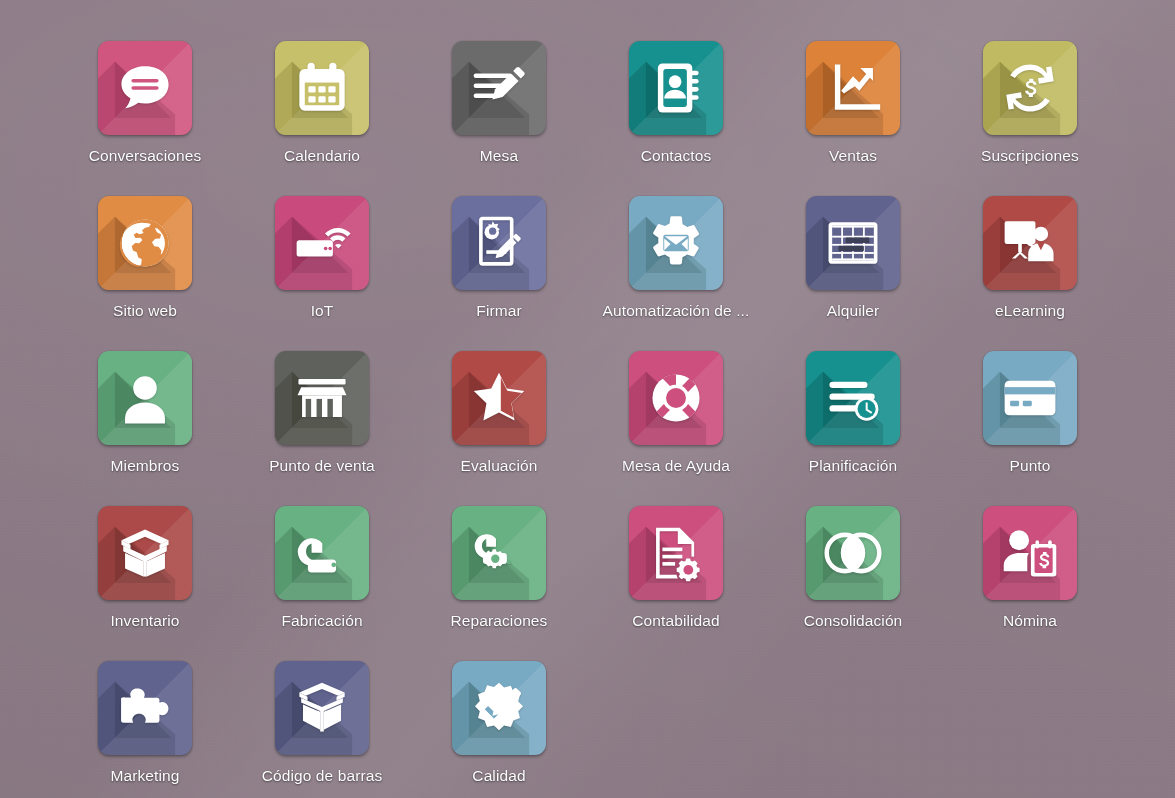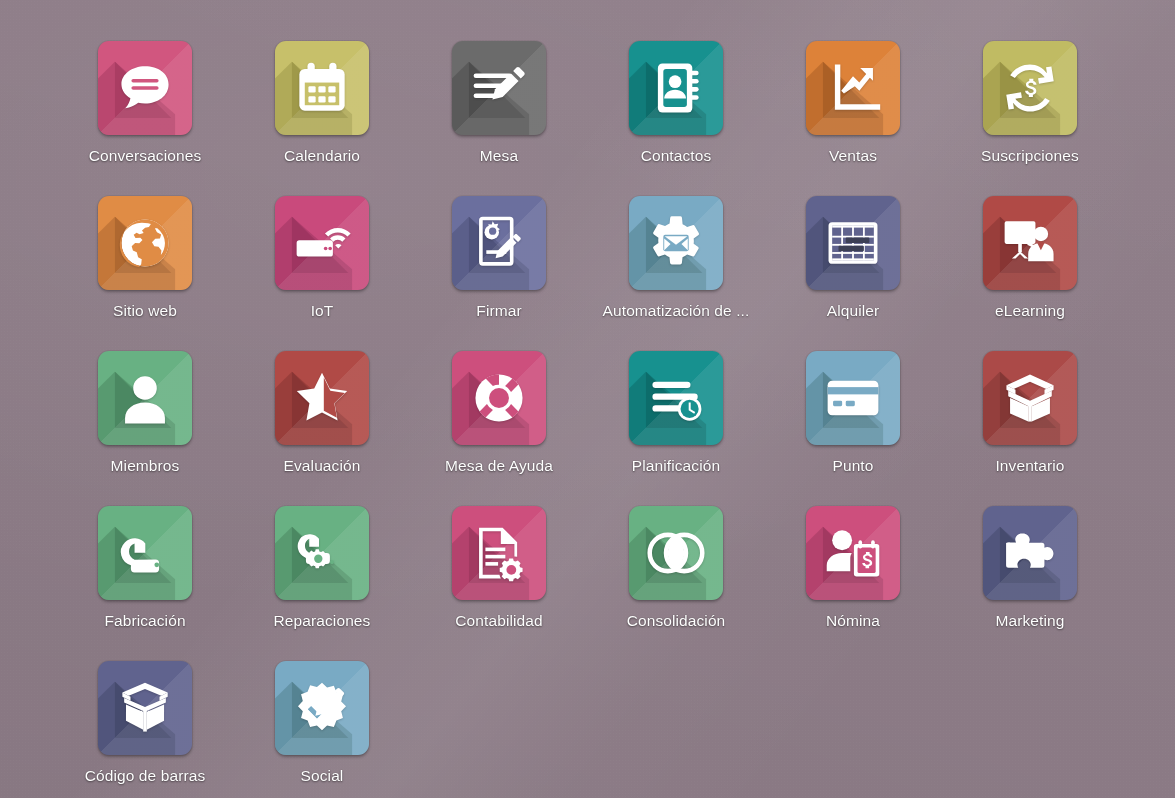--- a/index.html
+++ b/index.html
@@ -365,20 +365,40 @@
         <span class="glyph">
           <svg viewBox="0 0 64 64" xmlns="http://www.w3.org/2000/svg" fill="#ffffff">
             <circle cx="32" cy="21" r="13"></circle>
             <path d="M32 37c-12.5 0-22 7.5-22 17v6h44v-6c0-9.5-9.5-17-22-17z"></path>
           </svg>
         </span>
       </div>
       <div class="app-label">Miembros</div>
     </div>
     <div class="app-tile">
+      <div class="app-icon" style="background: rgb(95, 97, 92);">
+        <div class="longshadow"><svg viewBox="0 0 100 100" preserveAspectRatio="none" xmlns="http://www.w3.org/2000/svg">
+            <polygon points="18,22 78,82 18,82" fill="#45473f" opacity="0.9"></polygon>
+            <polygon points="18,22 82,78 82,100 0,100 0,40" fill="#45473f" opacity="0.55"></polygon>
+          </svg></div>
+        <span class="glyph">
+          <svg viewBox="0 0 64 64" xmlns="http://www.w3.org/2000/svg" fill="#ffffff">
+            <rect x="6" y="11" width="52" height="6" rx="1"></rect>
+            <path d="M9 20h46l4 9H5z"></path>
+            <path d="M10 29h44v24H10z"></path>
+            <rect x="14" y="33" width="6" height="20" fill="#5f615c"></rect>
+            <rect x="26" y="33" width="6" height="20" fill="#5f615c"></rect>
+            <rect x="38" y="33" width="6" height="20" fill="#5f615c"></rect>
+            <rect x="50" y="33" width="0" height="0"></rect>
+          </svg>
+        </span>
+      </div>
+      <div class="app-label">Punto de venta</div>
+    </div>
+    <div class="app-tile">
       <div class="app-icon" style="background: rgb(176, 74, 70);">
         <div class="longshadow"><svg viewBox="0 0 100 100" preserveAspectRatio="none" xmlns="http://www.w3.org/2000/svg">
             <polygon points="18,22 78,82 18,82" fill="#873533" opacity="0.9"></polygon>
             <polygon points="18,22 82,78 82,100 0,100 0,40" fill="#873533" opacity="0.55"></polygon>
           </svg></div>
         <span class="glyph">
           <svg viewBox="0 0 64 64" xmlns="http://www.w3.org/2000/svg" fill="#ffffff">
             <path d="M32 4l8.6 17.4 19.2 2.8-13.9 13.6 3.3 19.1L32 47.9 14.8 56.9l3.3-19.1L4.2 24.2l19.2-2.8z"></path>
             <path d="M32 4v43.9l17.2 9-3.3-19.1 13.9-13.6-19.2-2.8z" fill="#b04a46" opacity="0"></path>
             <path d="M34 9.5l7.2 14.6 16.1 2.3-11.7 11.4 2.8 16-14.4-7.6z" fill="#b04a46"></path>
@@ -606,15 +626,15 @@
           <svg viewBox="0 0 64 64" xmlns="http://www.w3.org/2000/svg" fill="#ffffff">
             <path d="M32 4l5.6 5.3 7.5-1.9 2.8 7.2 7.2 2.8-1.9 7.5L58.5 30l-5.3 5.6 1.9 7.5-7.2 2.8-2.8 7.2-7.5-1.9L32 56.5l-5.6-5.3-7.5 1.9-2.8-7.2-7.2-2.8 1.9-7.5L5.5 30l5.3-5.6-1.9-7.5 7.2-2.8 2.8-7.2 7.5 1.9z"></path>
             <path d="M26.5 36.5L20 30l-3.5 3.5 10 10 6-6-3.4-3.4z" fill="#79aac4"></path>
             <path d="M32.6 37.5l-6 6 2.9 2.9L49 27l-6-6z" fill="#79aac4" opacity="0"></path>
             <path d="M26.4 43.4l-9.9-9.9 3.5-3.5 6.4 6.4 17.1-17.1 3.5 3.5z" fill="#79aac4"></path>
             <path d="M51.6 10.4l4.2 4.2c.8.8.8 2 0 2.8l-2.9 2.9-7-7 2.9-2.9c.8-.8 2-.8 2.8 0z"></path>
             <path d="M44.2 14.1l7 7L34 38.3l-9.3 2.3 2.3-9.3z"></path>
           </svg>
         </span>
       </div>
-      <div class="app-label">Social</div>
+      <div class="app-label">Calidad</div>
     </div>
   </div>
 
 </body></html>

